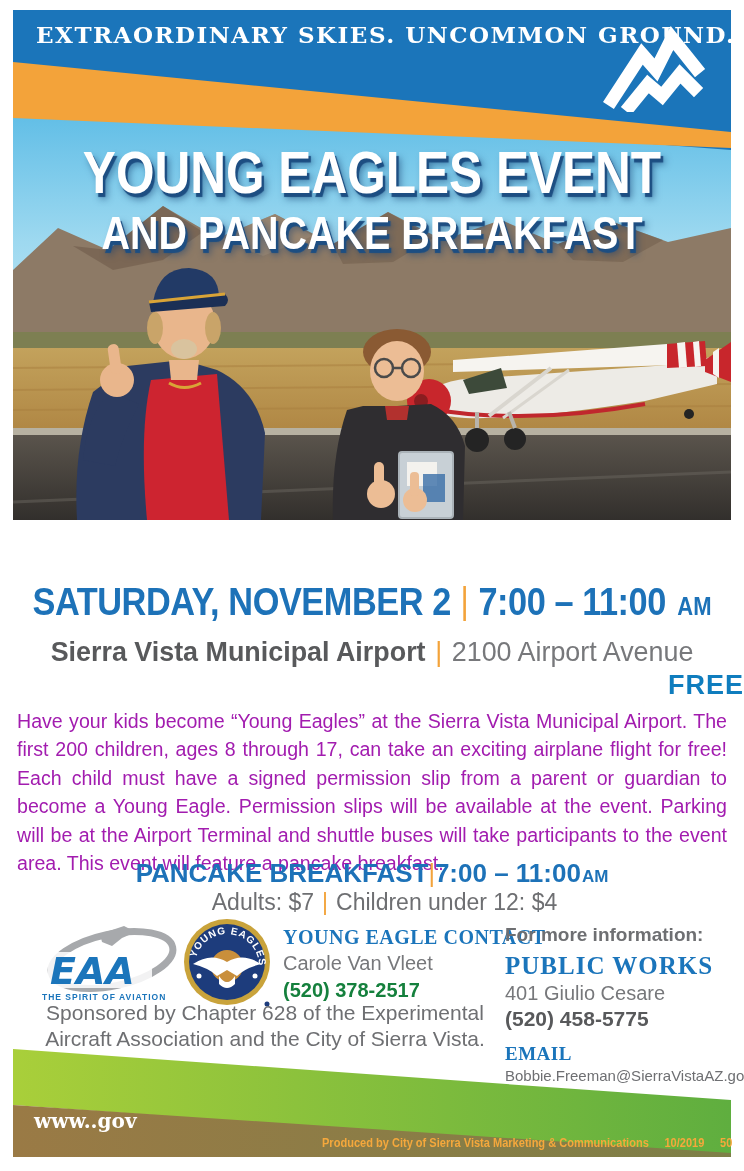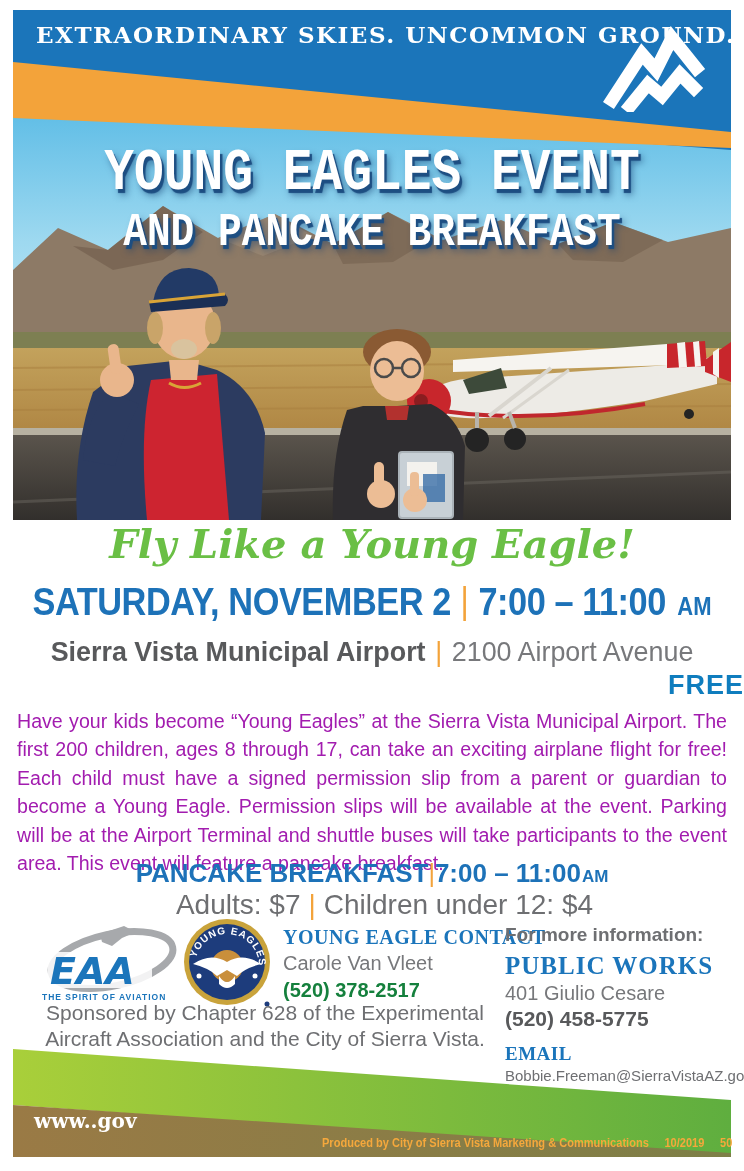--- a/index.html
+++ b/index.html
@@ -14,21 +14,21 @@
   .tagline {
     position:absolute; left:36px; top:21px; z-index:4;
     color:#ffffff; font-family:"DejaVu Serif", serif; font-weight:bold;
     font-size:23px; letter-spacing:1.5px; white-space:nowrap;
   }
   .city-logo { position:absolute; left:600px; top:26px; width:108px; height:86px; z-index:4; }
   
   .photo-svg { position:absolute; left:13px; top:110px; width:718px; height:410px; z-index:1; }
   .hero-title {
     position:absolute; left:0; right:0; top:144px; z-index:2; text-align:center;
-    color:#ffffff; font-family:Liberation Mono, monospace; font-weight:bold; line-height:1.0;
+    color:#ffffff; font-family:Liberation Sans, sans-serif; font-weight:bold; line-height:1.0;
     text-shadow:3px 4px 1px #1d4e82, 5px 6px 8px rgba(20,60,110,.55);
   }
   .hero-line1 { font-size:59px; transform:scaleX(.84); transform-origin:center; white-space:nowrap; }
   .hero-line2 { font-size:47px; transform:scaleX(.84); transform-origin:center; white-space:nowrap; margin-top:6px; }
   
   .center-abs { position:absolute; left:0; right:0; text-align:center; }
   .headline {
     top:520px; color:#6abf45; font-family:"DejaVu Serif", serif;
     font-style:italic; font-weight:bold; font-size:40px;
   }
@@ -54,21 +54,21 @@
   }
   .pancakeline {
     top:858px; display:flex; justify-content:center; align-items:baseline; 
     color:#1d72b8; font-weight:bold; white-space:nowrap;
   }
   .pancakeline .big { font-size:26px; }
   .pancakeline .pipe { color:#f3a33a; font-weight:normal; font-size:25px; }
   .pancakeline .suffix { font-size:17px; margin-left:1px; }
   .priceline {
     top:889px; display:flex; justify-content:center; align-items:baseline; gap:8px;
-    color:#6e6f72; font-size:28px; white-space:nowrap;padding-left:25px;
+    color:#6e6f72; font-size:23px; white-space:nowrap;padding-left:25px;
   }
   .priceline .pipe { color:#f3a33a; }
   
   .eaa-logo { position:absolute; left:40px; top:922px; width:140px; height:90px; }
   .ye-badge { position:absolute; left:183px; top:918px; width:88px; height:92px; }
   .contact-block { position:absolute; left:283px; top:926px; text-align:left; }
   .contact-heading {
     color:#1b75bb; font-family:"Liberation Serif", serif; font-weight:bold;
     font-size:20px; letter-spacing:.5px; white-space:nowrap;
   }
@@ -220,21 +220,20 @@
     <polygon points="0,52 718,122 718,138 0,108" fill="#f3a33a"></polygon>
   </svg>
   <div class="tagline">EXTRAORDINARY SKIES. UNCOMMON GROUND.</div>
   <svg class="city-logo" viewBox="0 0 108 86">
     <g fill="none" stroke="#ffffff" stroke-width="13" stroke-linejoin="miter" stroke-linecap="square">
       <path d="M12,74 L42,28 L56,44 L72,12 L96,42"></path>
       <path d="M30,80 L48,58 L62,70 L80,48 L94,62"></path>
     </g>
   </svg>
 
-  <div class="center-abs headline">Fly Like a Young Eagle!</div>
 
   <div class="center-abs dateline">
     <span class="big">SATURDAY, NOVEMBER 2</span>
     <span class="pipe">|</span>
     <span class="big">7:00 – 11:00</span>
     <span class="suffix">AM</span>
   </div>
 
   <div class="center-abs venueline">
     <span class="venue">Sierra Vista Municipal Airport</span>

